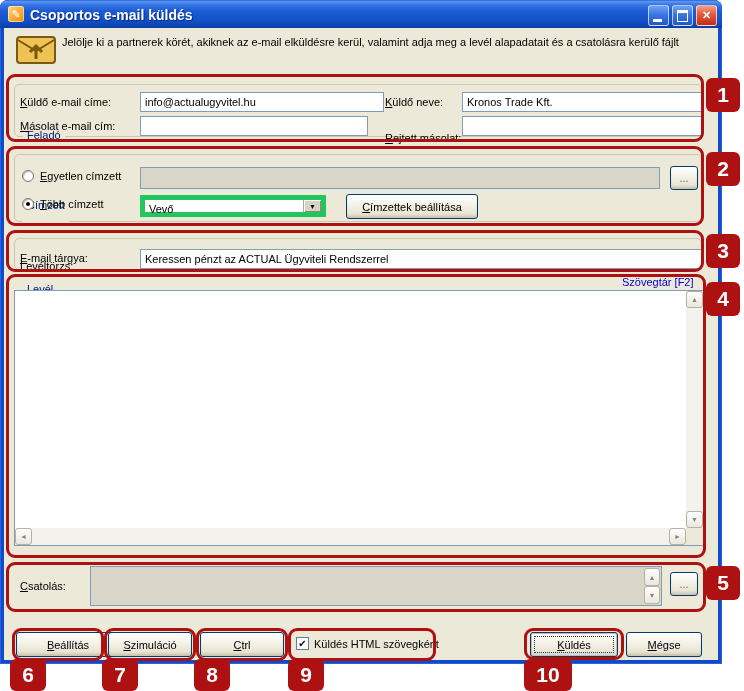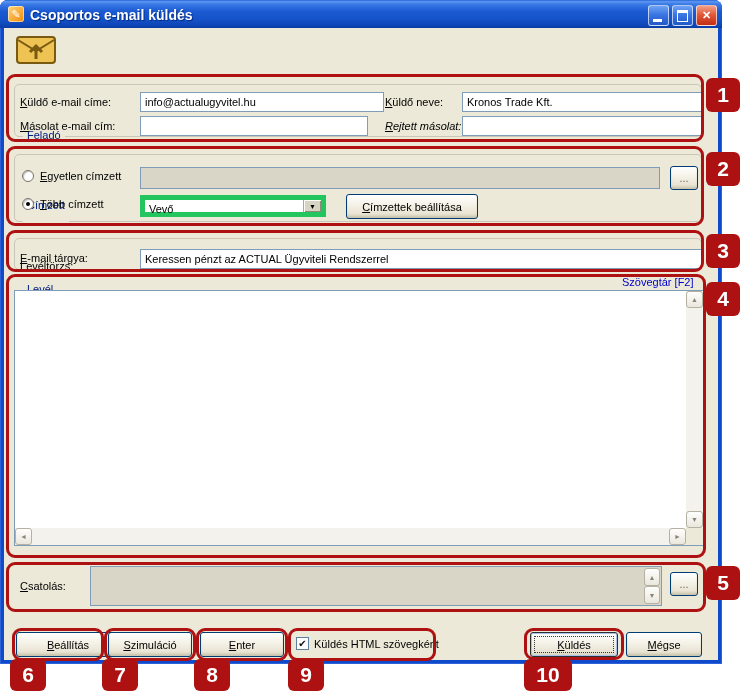--- a/index.html
+++ b/index.html
@@ -82,32 +82,33 @@
   <div class="client"></div>
 
   <div class="hdr-icon">
     <svg width="40" height="32" viewBox="0 0 40 32">
       <rect x="1" y="3" width="38" height="26" rx="3" fill="#EFC254" stroke="#7A5A10" stroke-width="2"></rect>
       <path d="M2 6 L20 17 L38 6" stroke="#7A5A10" stroke-width="2" fill="none"></path>
       <path d="M20 25 L20 13 M14 18 L20 12 L26 18" stroke="#7A5A10" stroke-width="3" fill="none"></path>
     </svg>
   </div>
   <div class="hdr-text">
+    <div>Jelölje ki a partnerek körét, akiknek az e-mail elküldésre kerül, valamint adja meg a levél alapadatait és a csatolásra kerülő fájlt</div>
   </div>
 
   <div class="gbox" style="left:14px;top:84px;width:688px;height:53px;">
     <span class="gbox-label">Feladó</span>
   </div>
   <div class="lbl" style="left:20px;top:96px;"><span class="accel">Küldő e-mail címe:</span></div>
   <input class="txt" style="left: 140px; top: 92px; width: 244px;" value="info@actualugyvitel.hu">
   <div class="lbl" style="left:385px;top:96px;"><span class="accel">Küldő neve:</span></div>
   <input class="txt" style="left: 462px; top: 92px; width: 240px;" value="Kronos Trade Kft.">
   <div class="lbl" style="left:20px;top:120px;"><span class="accel">Másolat e-mail cím:</span></div>
   <input class="txt" style="left: 140px; top: 116px; width: 228px;" value="">
-  <div class="lbl" style="left:385px;top:120px;font-style:italic;"><span class="accel">Rejtett másolat:</span></div>
+  <div class="lbl" style="left:385px;top:132px;"><span class="accel">Rejtett másolat:</span></div>
   <input class="txt" style="left: 462px; top: 116px; width: 240px;" value="">
 
   <div class="gbox" style="left:14px;top:154px;width:688px;height:68px;">
     <span class="gbox-label">Címzett</span>
   </div>
   <div class="radio" style="left:22px;top:170px;"></div>
   <div class="lbl" style="left:40px;top:170px;"><span class="accel">Egyetlen címzett</span></div>
   <input class="txt dis" style="left: 140px; top: 167px; width: 520px; height: 22px;" value="">
   <div class="btn small" style="left:670px;top:166px;width:28px;">
       <span>...</span>
@@ -169,21 +170,21 @@
       <span>...</span>
     </div>
 
   <div class="btn" style="left:16px;top:632px;width:104px;">
       <span class="accel">Beállítás</span>
     </div>
   <div class="btn" style="left:108px;top:632px;width:84px;">
       <span class="accel">Szimuláció</span>
     </div>
   <div class="btn" style="left:200px;top:632px;width:84px;">
-      <span class="accel">Enter</span>
+      <span class="accel">Ctrl</span>
     </div>
   <div class="checkbox" style="left:296px;top:637px;">
       <span>✔</span>
     </div>
   <div class="lbl" style="left:314px;top:638px;">Küldés HTML szövegként</div>
   <div class="btn default" style="left:530px;top:632px;width:88px;">
       <span class="accel">Küldés</span>
     </div>
   <div class="btn" style="left:626px;top:632px;width:76px;">
       <span class="accel">Mégse</span>

